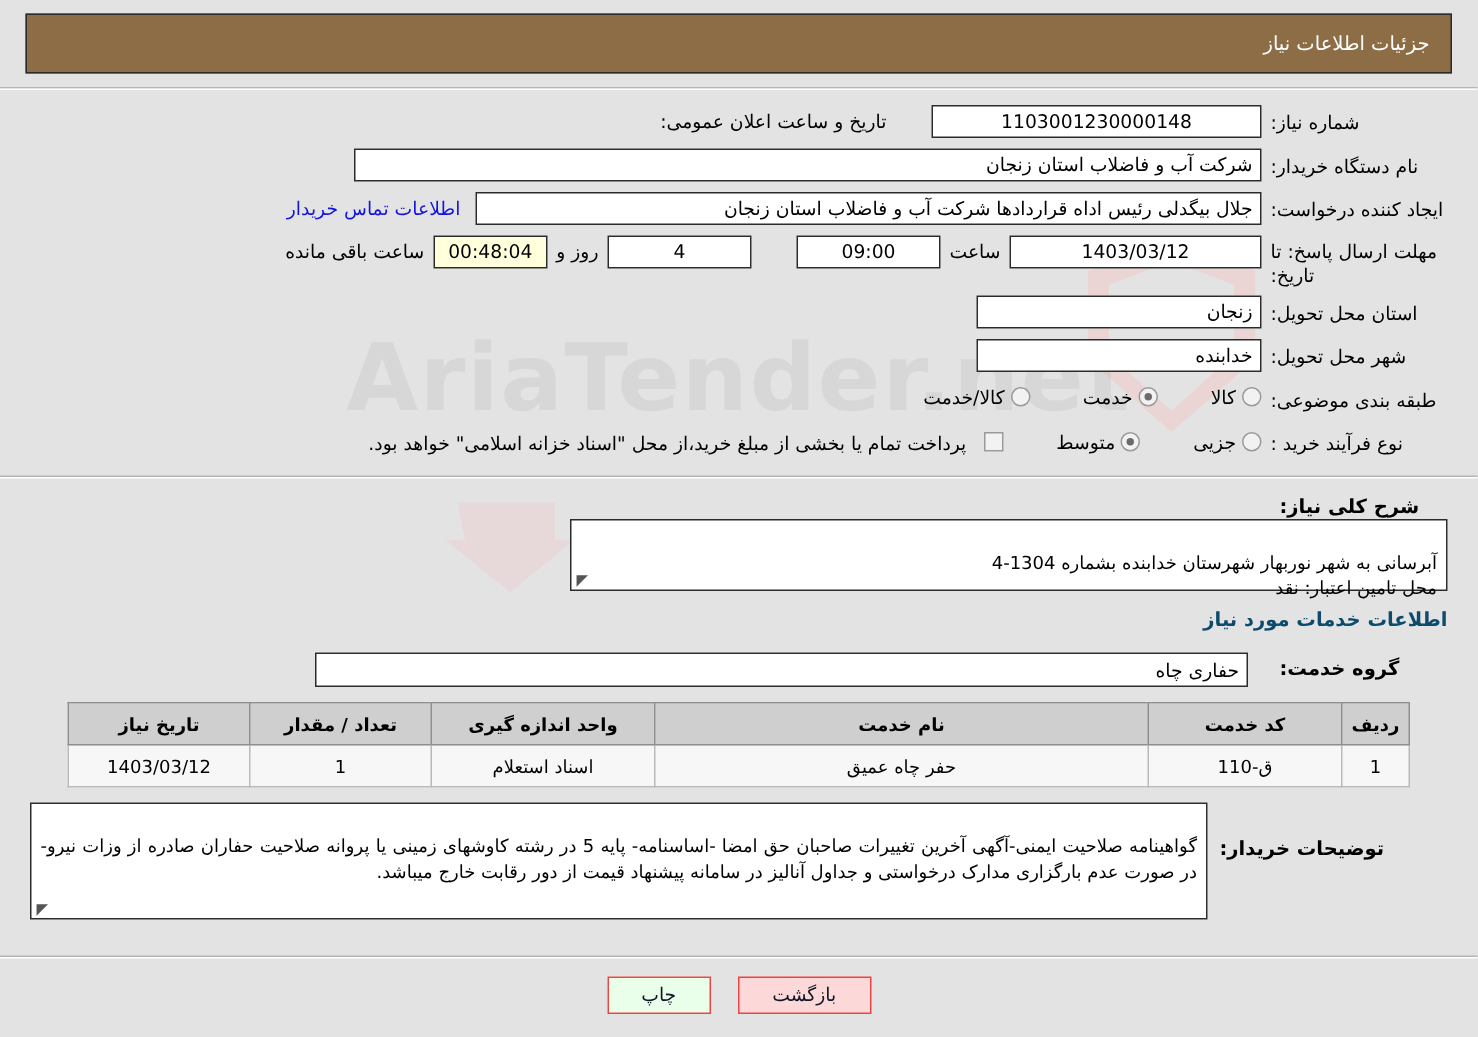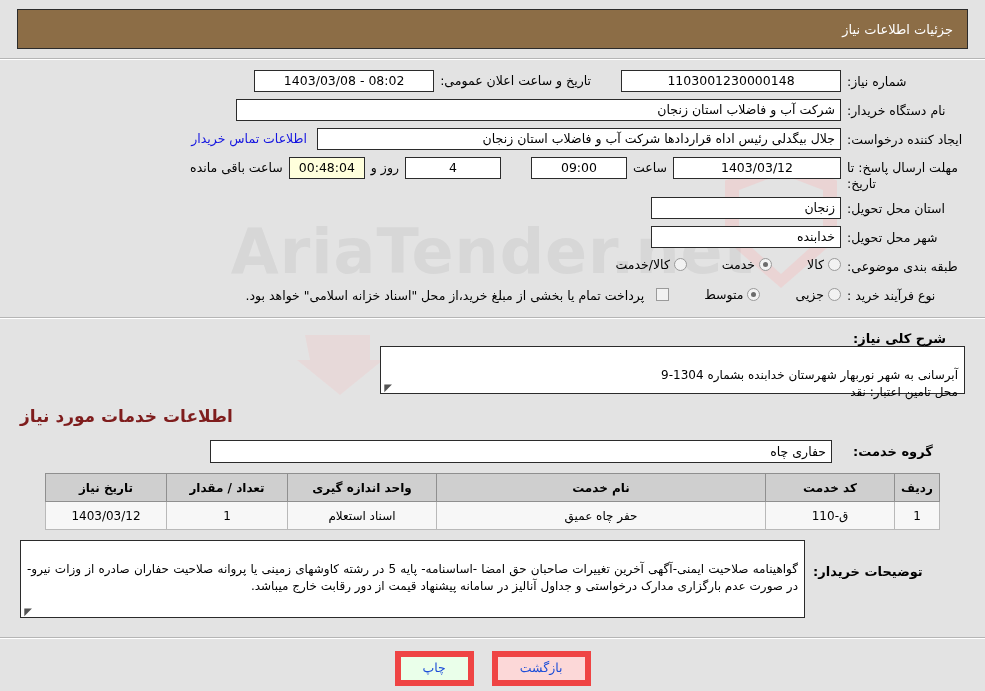--- a/index.html
+++ b/index.html
@@ -203,24 +203,24 @@
   }
   .textarea .grip {
     position: absolute;
     left: 2px; bottom: 1px;
     width: 9px; height: 9px;
     color: #555;
     font-size: 10px;
     line-height: 9px;
   }
   .section-title {
-    font-size: 17px;
-    font-weight: bold;
-    color: #7f1d1d;
-    text-align: left;
+    font-size: 13px;
+    font-weight: bold;
+    color: #0c4a6e;
+    text-align: right;
     margin: 12px 0 14px 0;
   }
   .svc-row { display: flex; align-items: center; margin-bottom: 10px; }
   .svc-label {
     font-size: 13px;
     font-weight: bold;
     width: 112px;
     text-align: left;
     padding-left: 21px;
     flex: 0 0 auto;
@@ -272,23 +272,23 @@
     top: 637px; right: 0; left: 0;
     z-index: 3;
   }
   .btn-bar {
     display: flex;
     justify-content: center;
     gap: 18px;
     margin-top: 12px;
   }
   .btn {
-    border: 6px solid #ef4444;
+    border: 1px solid #ef4444;
     font-size: 12.5px;
-    color: #1d4ed8;
+    color: #0f172a;
     padding: 3px 22px;
     cursor: pointer;
     line-height: 17px;
   }
   .btn-print  { background: #eaffea; }
   .btn-back   { background: #fcd8d8; }
 </style>
 </head>
 <body>
 
@@ -307,21 +307,20 @@
 <div class="panel">
 
   <div class="double-divider"></div>
 
   <div class="form-area">
 
     <div class="row">
       <span class="lbl lbl-w">شماره نیاز:</span>
       <div class="field center" style="width:220px;">1103001230000148</div>
       <span class="inline-lbl" style="margin-right:24px;">تاریخ و ساعت اعلان عمومی:</span>
-      <div class="field center" style="width:180px;">08:02 - 1403/03/08</div>
     </div>
 
     <div class="row">
       <span class="lbl lbl-w">نام دستگاه خریدار:</span>
       <div class="field right" style="width:605px;">شرکت آب و فاضلاب استان زنجان</div>
     </div>
 
     <div class="row">
       <span class="lbl lbl-w">ایجاد کننده درخواست:</span>
       <div class="field right" style="width:524px;">جلال بیگدلی رئیس اداه قراردادها شرکت آب و فاضلاب استان زنجان</div>
@@ -374,21 +373,21 @@
     </div>
 
   </div>
 
   <div class="double-divider"></div>
 
   <div class="desc-area">
     <div class="desc-row">
       <span class="desc-label">شرح کلی نیاز:</span>
       <div class="textarea" style="width:585px;height:48px;">
-        <span>آبرسانی به شهر نوربهار شهرستان خدابنده بشماره 1304-9
+        <span>آبرسانی به شهر نوربهار شهرستان خدابنده بشماره 1304-4
 محل تامین اعتبار: نقد</span>
         <span class="grip">◤</span>
       </div>
     </div>
 
     <div class="section-title">اطلاعات خدمات مورد نیاز</div>
 
     <div class="svc-row">
       <span class="svc-label">گروه خدمت:</span>
       <div class="field right" style="width:622px;height:23px;line-height:21px;">حفاری چاه</div>

